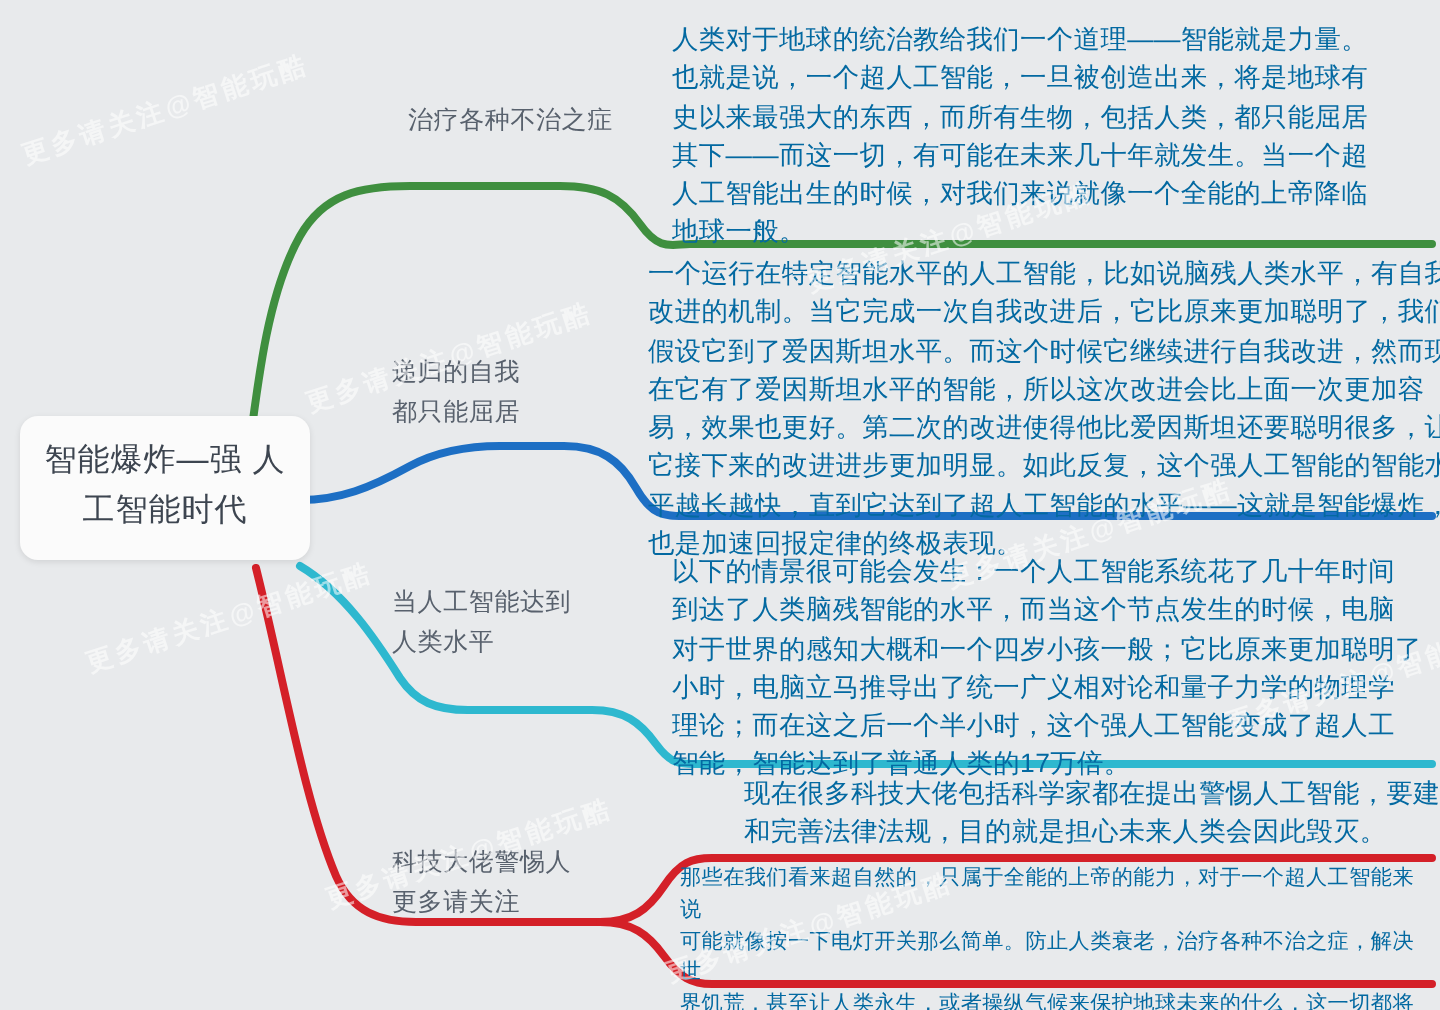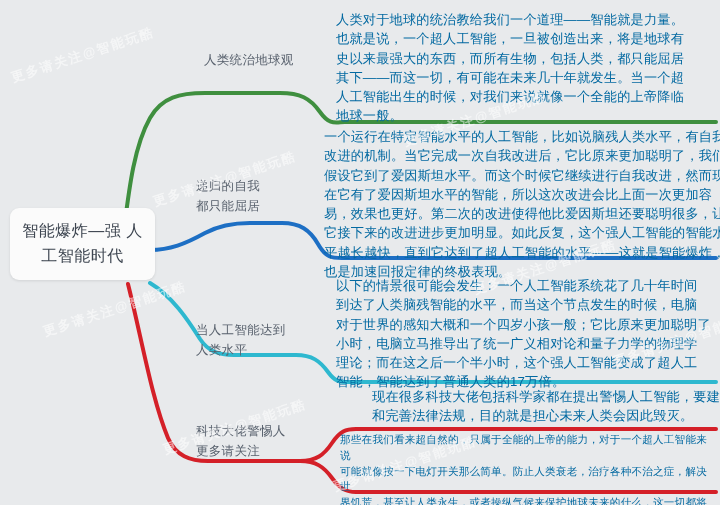--- a/index.html
+++ b/index.html
@@ -50,21 +50,21 @@
   .branch-label {
     position: absolute;
     font-size: 12.5px;
     line-height: 1.6;
     color: #58616d;
     letter-spacing: 0.3px;
     white-space: pre-line;
   }
   .label-1 { left: 204px; top: 50px; }
   .label-2 { left: 196px; top: 176px; }
-  .label-3 { left: 196px; top: 320px; }
+  .label-3 { left: 196px; top: 291px; }
   .label-4 { left: 196px; top: 421px; }
 
   .content-block {
     position: absolute;
     color: #0369a1;
     letter-spacing: 0.2px;
     box-sizing: border-box;
   }
   .content-text {
     white-space: pre-line;
@@ -125,21 +125,21 @@
   <path class="branch-curve" d="M 128 284 C 142 340 152 400 168 438 C 176 456 190 461 208 461 L 300 461" stroke="#d42028" stroke-width="4"></path>
   <path class="branch-curve" d="M 300 461 C 316 461 324 455 332 443 C 340 431 346 429 356 429 L 716 429" stroke="#d42028" stroke-width="4"></path>
   <path class="branch-curve" d="M 300 461 C 316 461 324 467 332 478 C 340 489 346 492 356 492 L 716 492" stroke="#d42028" stroke-width="4"></path>
 </svg>
 
 <div class="node-root">
   <div class="node-root-label">智能爆炸—强
 人工智能时代</div>
 </div>
 
-<div class="branch-label label-1">人类统治地球观</div>
+<div class="branch-label label-1">治疗各种不治之症</div>
 <div class="branch-label label-2">递归的自我
 都只能屈居</div>
 <div class="branch-label label-3">当人工智能达到
 人类水平</div>
 <div class="branch-label label-4">科技大佬警惕人
 更多请关注</div>
 
 <div class="content-block block-1">
   <p class="content-text">人类对于地球的统治教给我们一个道理——智能就是力量。
 也就是说，一个超人工智能，一旦被创造出来，将是地球有

